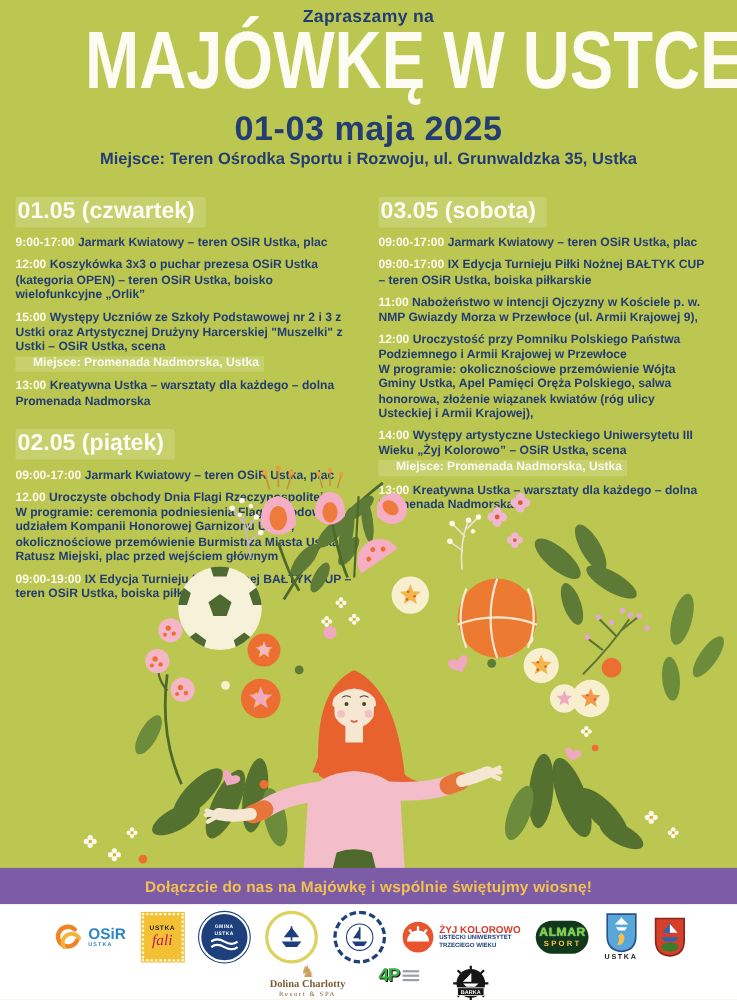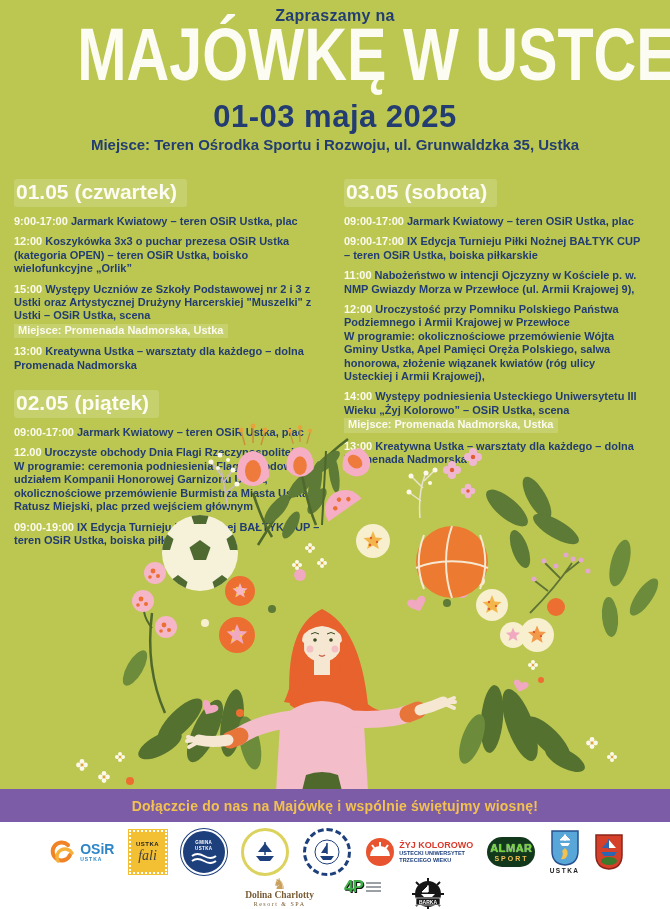--- a/index.html
+++ b/index.html
@@ -18,41 +18,41 @@
   .col{font-weight:bold;}
   .colL{width:314px;}
   .colR{width:300px;}
   .dayTitle{display:inline-block;margin:0 0 8px;font-size:21px;color:#fcfcf2;
             background:rgba(255,255,255,.16);padding:1px 10px 3px 2px;border-radius:3px;}
   .day + .day{margin-top:18px;}
   .ev{margin:0 0 7px;font-size:11px;line-height:1.22;color:#233d72;}
   .time{color:#fbfaef;}
   .prog{display:block;}
   .note{display:block;width:fit-content;color:#fbfaef;background:rgba(255,255,255,.16);
-        padding:0 5px 1px 4px;margin-top:1px;}
+        padding:0 5px 1px 16px;margin-top:1px;}
   
   .illus{position:absolute;top:413px;left:0;}
   
   .banner{position:absolute;top:789px;left:0;width:100%;height:33px;background:#7c5ca6;
           display:flex;align-items:center;justify-content:center;}
   .banner span{color:#f2c14f;font-weight:bold;font-size:14px;letter-spacing:.2px;}
   
   .footer{position:absolute;top:822px;left:0;width:100%;height:87px;background:#fff;
           display:flex;flex-direction:column;justify-content:flex-start;}
   .lrow1{display:flex;justify-content:space-evenly;align-items:center;padding:5px 32px 0;height:50px;}
   .lrow2{display:flex;justify-content:center;align-items:flex-start;gap:30px;height:32px;transform:translateX(10px);}
   .lg{display:flex;flex-direction:column;align-items:center;justify-content:center;line-height:1;}
   .lgRow{display:flex;flex-direction:row;align-items:center;gap:4px;}
   .osirTxt{display:flex;flex-direction:column;align-items:flex-start;gap:1px;}
   .osirMain{font-size:14px;font-weight:bold;color:#2e86c8;}
   .osirSub{font-size:5px;font-weight:bold;color:#2e86c8;letter-spacing:1px;}
   .stamp{width:34px;height:40px;background:#f4c033;border:2px dotted #fff;outline:1px solid #f4c033;
          display:flex;flex-direction:column;align-items:center;justify-content:center;gap:1px;}
   .stampTop{font-size:6px;font-weight:bold;color:#222;letter-spacing:.5px;}
-  .stampScript{font-family:"Liberation Serif",serif;font-style:italic;font-size:14px;color:#404040;}
+  .stampScript{font-family:"Liberation Serif",serif;font-style:italic;font-size:14px;color:#be185d;}
   .gmina{width:42px;height:42px;border-radius:50%;background:#1d3f7c;border:2px solid #fff;box-shadow:0 0 0 1px #1d3f7c;
          display:flex;flex-direction:column;align-items:center;justify-content:center;gap:1px;}
   .gminaTxt{font-size:4.5px;font-weight:bold;color:#fff;letter-spacing:.4px;}
   .ringLogo{width:42px;height:42px;border-radius:50%;background:#fff;display:flex;align-items:center;justify-content:center;}
   .shipRing{border:3px solid #dcd35f;}
   .cogRing{border:3px dashed #1d3f7c;}
   .zyjTxt{display:flex;flex-direction:column;align-items:flex-start;gap:1px;}
   .zyjMain{font-size:9px;font-weight:bold;color:#d93a2b;}
   .zyjSub{font-size:5.5px;font-weight:bold;color:#1d3f7c;}
   .almar{width:48px;height:30px;background:#12381c;border-radius:15px;display:flex;flex-direction:column;
@@ -100,21 +100,21 @@
 
     </div>
     <div class="col colR">
 
       <div class="day">
         <h3 class="dayTitle">03.05 (sobota)</h3>
         <p class="ev"><span class="time">09:00-17:00</span> <span>Jarmark Kwiatowy – teren OSiR Ustka, plac</span></p>
         <p class="ev"><span class="time">09:00-17:00</span> <span>IX Edycja Turnieju Piłki Nożnej BAŁTYK CUP – teren OSiR Ustka, boiska piłkarskie</span></p>
         <p class="ev"><span class="time">11:00</span> <span>Nabożeństwo w intencji Ojczyzny w Kościele p. w. NMP Gwiazdy Morza w Przewłoce (ul. Armii Krajowej 9),</span></p>
         <p class="ev"><span class="time">12:00</span> <span>Uroczystość przy Pomniku Polskiego Państwa Podziemnego i Armii Krajowej w Przewłoce</span><span class="prog">W programie: okolicznościowe przemówienie Wójta Gminy Ustka, Apel Pamięci Oręża Polskiego, salwa honorowa, złożenie wiązanek kwiatów (róg ulicy Usteckiej i Armii Krajowej),</span></p>
-        <p class="ev"><span class="time">14:00</span> <span>Występy podniesienia Usteckiego Uniwersytetu III Wieku „Żyj Kolorowo” – OSiR Ustka, scena</span><span class="note">Miejsce: Promenada Nadmorska, Ustka</span></p>
+        <p class="ev"><span class="time">14:00</span> <span>Występy artystyczne Usteckiego Uniwersytetu III Wieku „Żyj Kolorowo” – OSiR Ustka, scena</span><span class="note">Miejsce: Promenada Nadmorska, Ustka</span></p>
         <p class="ev"><span class="time">13:00</span> <span>Kreatywna Ustka – warsztaty dla każdego – dolna Promenada Nadmorska</span></p>
       </div>
 
     </div>
   </div>
 
   <svg class="illus" width="670" height="378" viewBox="0 0 670 378">
 
     <g fill="#55712f">
       <ellipse cx="205" cy="318" rx="12" ry="34" transform="rotate(25 205 318)"></ellipse>

